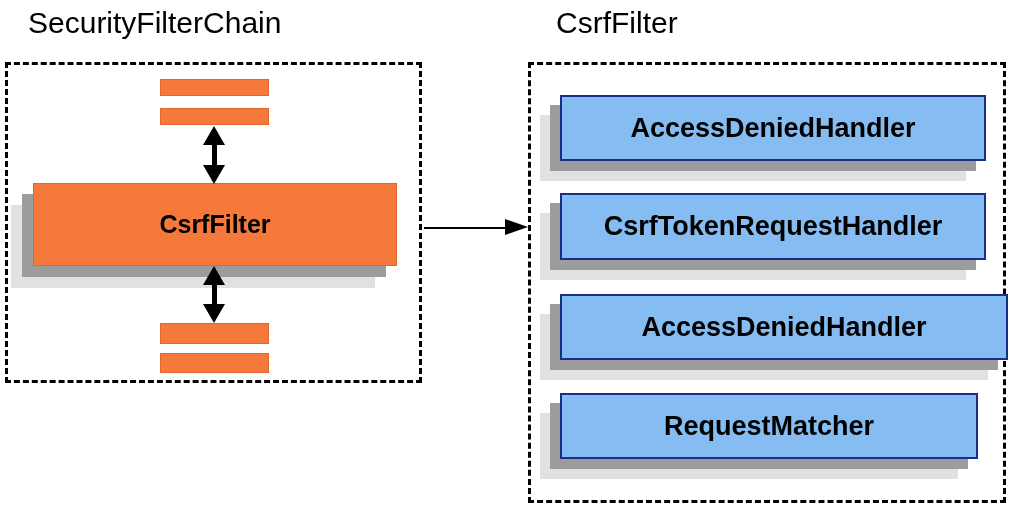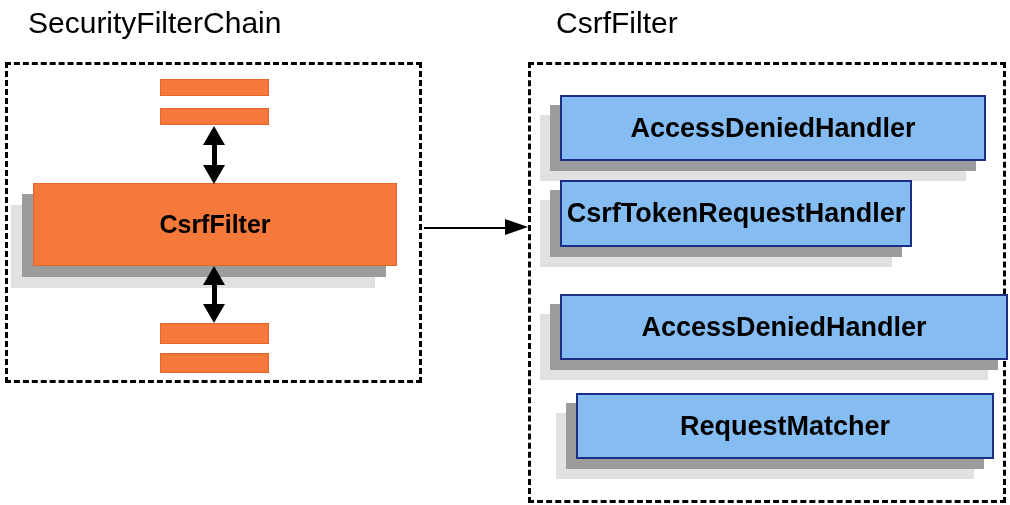--- a/index.html
+++ b/index.html
@@ -95,31 +95,31 @@
   </div>
 
   <div class="dashed-container" style="left:528px; top:62px; width:478px; height:441px;"></div>
 
   <div class="node-group" style="left:560px; top:95px; width:426px; height:66px;">
     <div class="sh sh-light" style="left:-20px; top:20px;"></div>
     <div class="sh sh-dark" style="left:-10px; top:10px;"></div>
     <div class="node-box blue-node">AccessDeniedHandler</div>
   </div>
 
-  <div class="node-group" style="left:560px; top:180px; width:352px; height:67px;">
+  <div class="node-group" style="left:560px; top:193px; width:426px; height:67px;">
     <div class="sh sh-light" style="left:-20px; top:20px;"></div>
     <div class="sh sh-dark" style="left:-10px; top:10px;"></div>
     <div class="node-box blue-node">CsrfTokenRequestHandler</div>
   </div>
 
   <div class="node-group" style="left:560px; top:294px; width:426px; height:66px;padding-left:22px;">
     <div class="sh sh-light" style="left:-20px; top:20px;"></div>
     <div class="sh sh-dark" style="left:-10px; top:10px;"></div>
     <div class="node-box blue-node">AccessDeniedHandler</div>
   </div>
 
-  <div class="node-group" style="left:576px; top:393px; width:418px; height:66px;">
+  <div class="node-group" style="left:560px; top:393px; width:418px; height:66px;">
     <div class="sh sh-light" style="left:-20px; top:20px;"></div>
     <div class="sh sh-dark" style="left:-10px; top:10px;"></div>
     <div class="node-box blue-node">RequestMatcher</div>
   </div>
 
 </div>
 
 </body></html>

